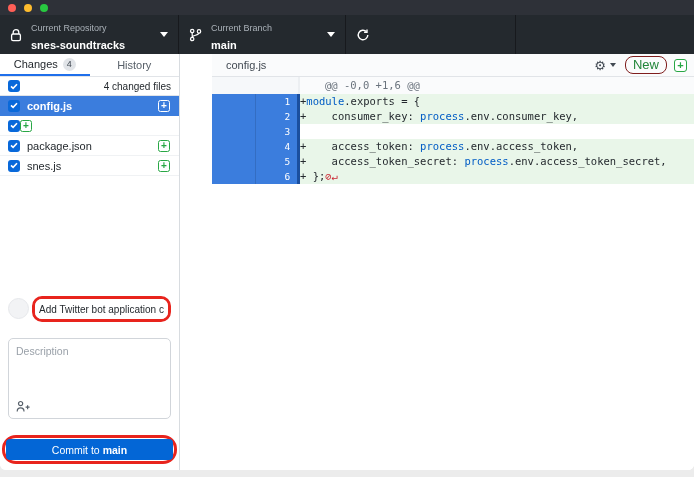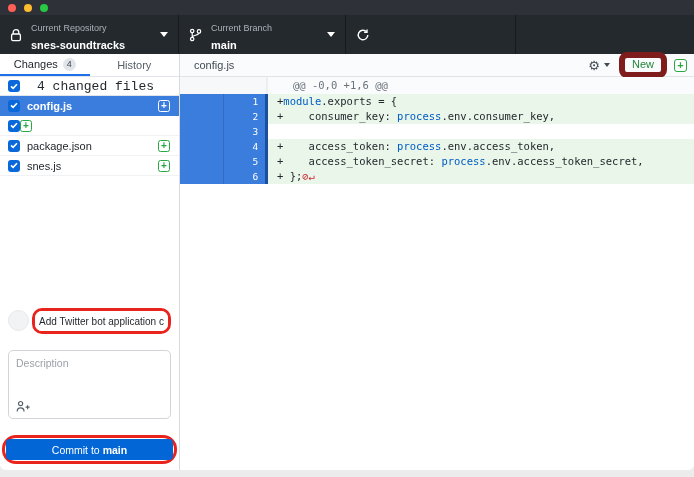--- a/index.html
+++ b/index.html
@@ -26,77 +26,77 @@
   .tb-branch { width:167px; }
   .tb-fetch  { width:170px; }
   .tb-icon { flex:0 0 auto; display:flex; align-items:center; }
   .tb-text { margin-left:9px; min-width:0; flex:1; }
   .tb-label { font-size:9px; color:#aab1b8; line-height:11px; white-space:nowrap; }
   .tb-value { font-size:11px; font-weight:bold; color:#ffffff; line-height:13px; white-space:nowrap; }
   .tb-detail { font-size:9.5px; color:#aab1b8; line-height:12px; white-space:nowrap; }
   .tb-caret { margin-left:6px; width:0; height:0; border-left:4px solid transparent; border-right:4px solid transparent; border-top:5px solid #fff; }
 
   
-  .main { flex:1; display:flex; min-height:0; }
+  .main { flex:1; display:flex; min-height:0;gap:32px; }
   .sidebar { width:180px; border-right:1px solid #d8dce0; display:flex; flex-direction:column; background:#fff; }
   .diff-panel { flex:1; display:flex; flex-direction:column; background:#fff; min-width:0; }
 
   
   .tabs { height:23px; display:flex; border-bottom:1px solid #e1e4e8; flex:0 0 auto; }
   .tab { flex:1; display:flex; align-items:center; justify-content:center; font-size:11px; color:#586069; cursor:default; }
   .tab.active { color:#24292e; border-bottom:2px solid #1f6feb; }
   .tab-badge { margin-left:5px; min-width:13px; height:13px; border-radius:7px; background:#e1e4e8; color:#424a53; font-size:9px; display:flex; align-items:center; justify-content:center; padding:0 3px; }
 
   
   .summary-row { height:19px; display:flex; align-items:center; padding:0 8px; border-bottom:1px solid #e1e4e8; flex:0 0 auto; }
-  .summary-row .label { flex:1; text-align:center; font-size:13px; color:#24292e;font-family:Liberation Mono, monospace; }
+  .summary-row .label { flex:1; text-align:right; font-size:10px; color:#24292e; }
   .checkbox { width:12px; height:12px; border-radius:3px; background:#0969da; display:flex; align-items:center; justify-content:center; flex:0 0 auto; }
   .file-row { height:20px; display:flex; align-items:center; padding:0 9px 0 8px; border-bottom:1px solid #f0f2f4; flex:0 0 auto; }
   .file-row .fname { flex:1; font-size:11px; color:#24292e; margin-left:7px; white-space:nowrap; overflow:hidden; }
   .status-added { width:12px; height:12px; border:1.4px solid #28a745; border-radius:2.5px; color:#28a745; font-size:10px; line-height:9px; font-weight:bold; display:flex; align-items:center; justify-content:center; flex:0 0 auto; }
   .file-row.selected { background:#3b7ddd; border-bottom-color:#3b7ddd; }
   .file-row.selected .fname { color:#fff; font-weight:bold; }
   .file-row.selected .status-added { border-color:#fff; color:#fff; }
   .sidebar-spacer { flex:1; }
 
   
   .commit-area { flex:0 0 auto; padding:5px 8px 6px 8px; }
   .summary-line { display:flex; align-items:center; }
   .avatar { width:21px; height:21px; border-radius:50%; background:#f2f3f5; border:1px solid #e6e8eb; flex:0 0 auto; }
   .ring { border:3px solid #e8241d; border-radius:10px; }
   .summary-ring { flex:1; margin-left:3px; padding:0; overflow:hidden; }
   .summary-input { width:100%; height:20px; border:none; outline:none; font-family:"Liberation Sans",sans-serif; font-size:10px; font-weight:500; color:#24292e; padding:0 4px; background:#fff; }
-  .description-box { margin-top:16px; height:69px; border:1px solid #d1d5da; border-radius:5px; position:relative; background:#fff; }
+  .description-box { margin-top:16px; height:81px; border:1px solid #d1d5da; border-radius:5px; position:relative; background:#fff; }
   .description-input { width:100%; height:100%; border:none; outline:none; resize:none; background:transparent; font-family:"Liberation Sans",sans-serif; font-size:10.5px; color:#24292e; padding:6px 7px; }
   .description-input::placeholder { color:#9aa1a9; }
   .coauthor-btn { position:absolute; left:7px; bottom:5px; width:16px; height:13px; display:flex; align-items:center; }
   .commit-ring { margin:16px -6px 0 -6px; border-radius:14px; padding:1px; }
   .commit-btn { width:100%; height:21px; background:#0366d6; border:none; border-radius:4px; color:#fff; font-family:"Liberation Sans",sans-serif; font-size:10.5px; display:flex; align-items:center; justify-content:center; cursor:pointer; }
   .commit-btn .prefix { margin-right:3px; }
   .commit-btn .branch { font-weight:bold; }
 
   
   .diff-header { height:23px; border-bottom:1px solid #e1e4e8; background:#fafbfc; display:flex; align-items:center; padding:0 7px 0 14px; flex:0 0 auto; }
   .diff-file-name { font-size:11px; color:#424a53; flex:1; }
   .diff-controls { display:flex; align-items:center; }
   .gear { font-family:"DejaVu Sans",sans-serif; font-size:13px; color:#424a53; line-height:1; }
   .gear-caret { width:0; height:0; border-left:3.5px solid transparent; border-right:3.5px solid transparent; border-top:4.5px solid #424a53; margin-left:4px; }
-  .new-badge { margin-left:9px; border:6px solid #7f1d1d; color:#22863a; font-size:11px; padding:1px 7px 1.5px; border-radius:8px; line-height:1;text-align:right; }
+  .new-badge { margin-left:9px; border:1px solid #7f1d1d; color:#22863a; font-size:13px; padding:1px 7px 1.5px; border-radius:8px; line-height:1;text-align:right; }
   .add-file-btn { margin-left:7px; width:13px; height:13px; border:1.4px solid #28a745; border-radius:3px; color:#28a745; font-size:11px; line-height:9px; font-weight:bold; display:flex; align-items:center; justify-content:center; background:#fff; }
 
   .diff-body { font-family:"DejaVu Sans Mono", monospace; font-size:10.5px; flex:0 0 auto; }
   .hunk-row { display:flex; height:17px; }
   .hunk-row .gutter { width:88px; background:#f6f8fa; border-right:2px solid #eceff2; }
   .hunk-row .code { flex:1; background:#fafbfc; color:#6a737d; padding-left:25px; line-height:17px; white-space:pre; }
   .diff-line { display:flex; height:15px; }
   .diff-line .gutter { width:88px; background:#3b7ddd; display:flex; }
   .diff-line .g-old, .diff-line .g-new { width:44px; color:#fff; font-size:9.5px; line-height:15px; text-align:right; padding-right:7px; }
   .diff-line .g-new { border-left:1px solid rgba(0,0,0,0.12); }
   .diff-line .g-edge { width:3px; background:#1b4f9e; }
-  .diff-line .code { flex:1; background:#e9f6e9; color:#24292e; line-height:15px; white-space:pre; padding-left:9px; overflow:hidden; }
+  .diff-line .code { flex:1; background:#e9f6e9; color:#24292e; line-height:15px; white-space:pre; overflow:hidden; }
   .tok-kw { color:#005cc5; }
   .tok-marker { color:#cb2431; }
   .diff-rest { flex:1; background:#fff; }
 </style>
 </head>
 <body>
 
 <div class="window">
 
   <div class="titlebar">

